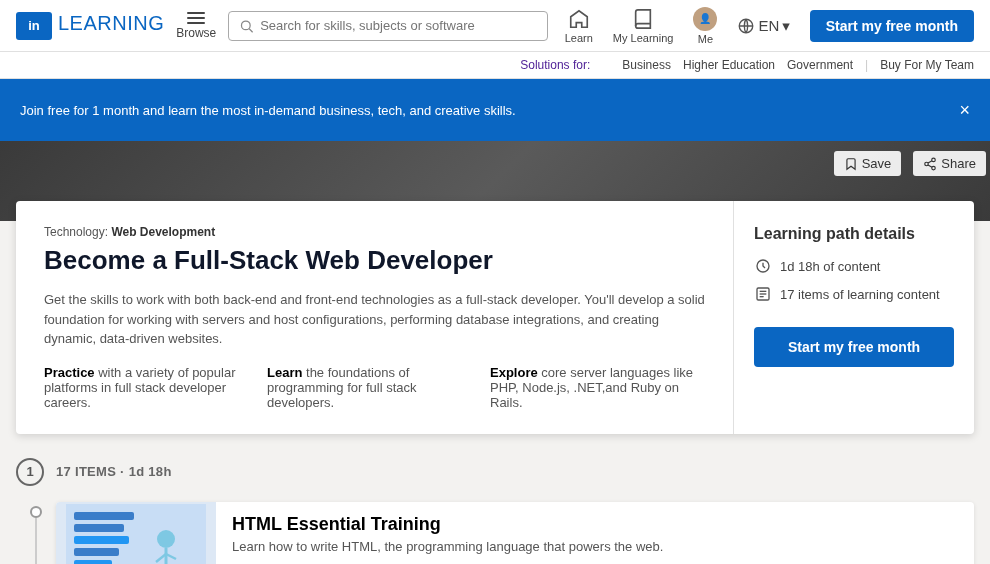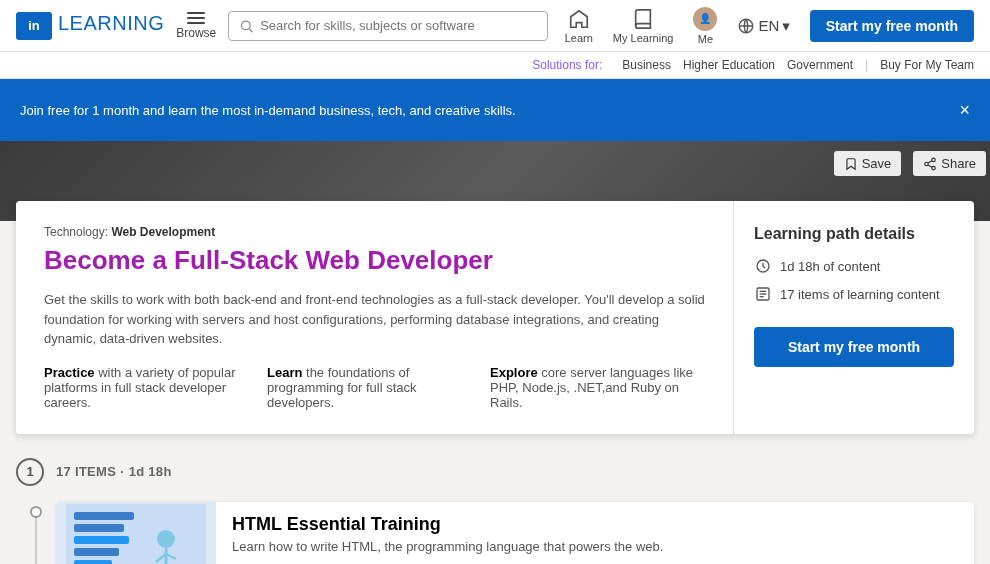--- a/index.html
+++ b/index.html
@@ -122,21 +122,21 @@
       background: #fff;
       border-bottom: 1px solid #e0e0e0;
       display: flex;
       align-items: center;
       justify-content: flex-end;
       padding: 6px 16px;
       font-size: 12px;
       color: #555;
       gap: 12px;
     }
-    .secondary-nav .solutions-label { color: #8b5cf6; margin-right: 8px; }
+    .secondary-nav .solutions-label { color: #4c1d95; margin-right: 20px; }
     .secondary-nav a { color: #444; text-decoration: none; font-size: 12px; cursor: pointer; }
     .sep { color: #ccc; }
     .buy-link { color: #444; text-decoration: none; font-size: 12px; }
 
     
     .promo-banner {
       background: #0a66c2;
       color: #fff;
       padding: 22px 20px;
       display: flex;
@@ -212,21 +212,21 @@
     }
     .breadcrumb {
       font-size: 12px;
       color: #555;
       margin-bottom: 6px;
     }
     .breadcrumb strong { color: #333; }
     .course-title {
       font-size: 26px;
       font-weight: 700;
-      color: #a21caf;
+      color: #0f172a;
       margin-bottom: 14px;
       line-height: 1.2;
     }
     .course-desc {
       font-size: 13px;
       color: #555;
       line-height: 1.5;
       margin-bottom: 16px;
     }
     .feature-grid {

